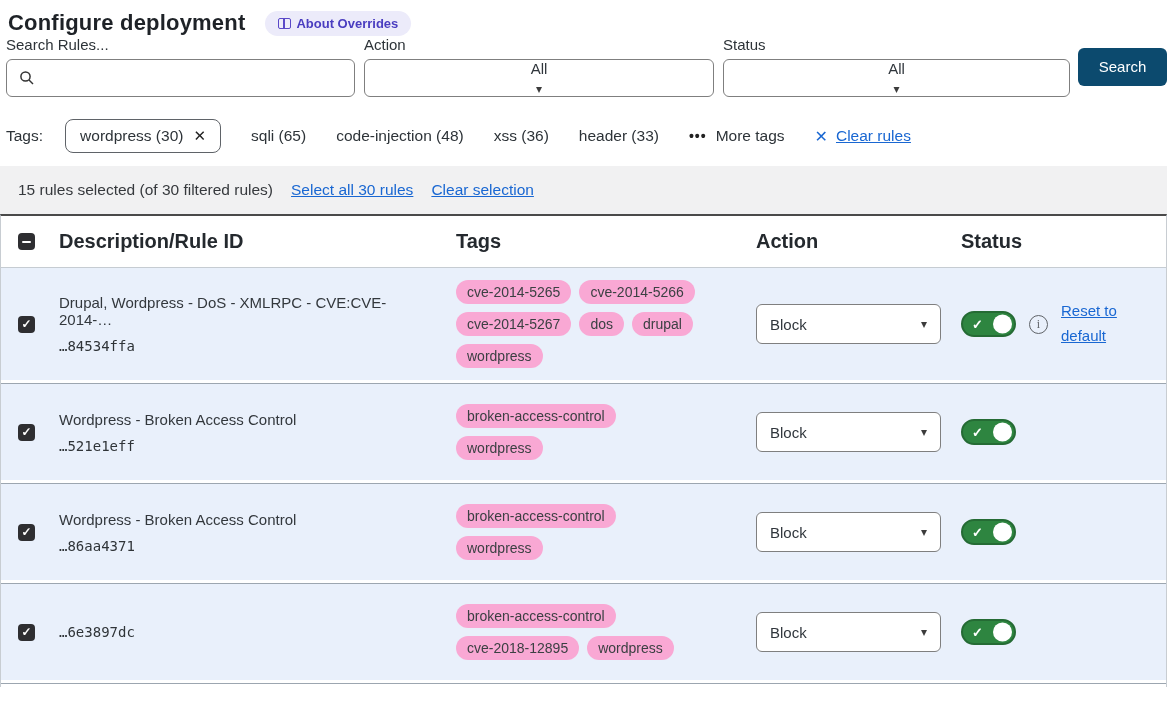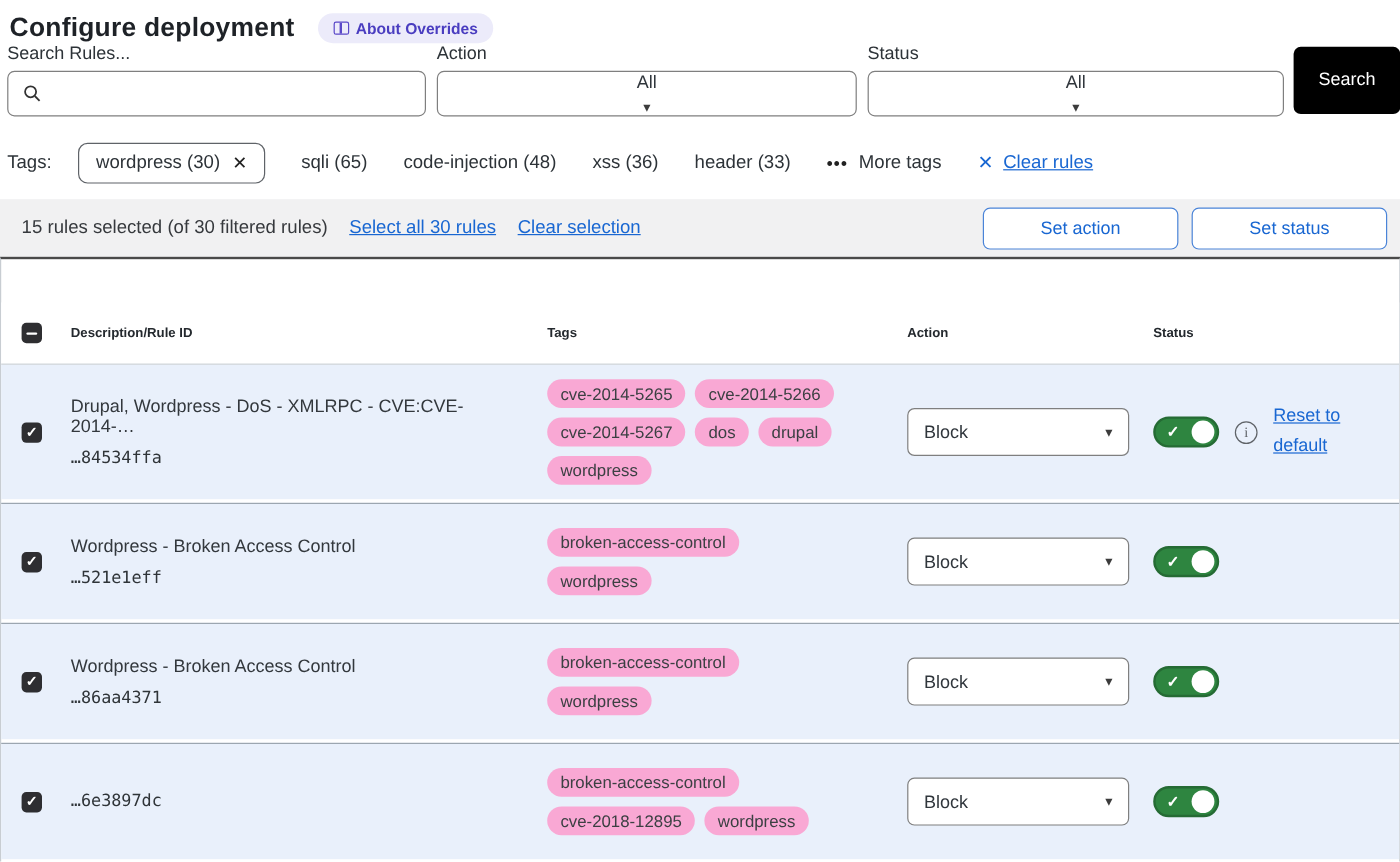--- a/index.html
+++ b/index.html
@@ -20,21 +20,21 @@
   .filters { display:flex; align-items:center; padding-left:6px; }
   .fgroup { display:flex; flex-direction:column; }
   .flabel { font-size:15px; color:#2d3338; margin-bottom:6px; }
   .finput, .fselect { height:38px; border:1px solid #7f7f7f; border-radius:6px; background:#fff;
     display:flex; align-items:center; padding:0 12px; font-size:15px; color:#30363c; }
   .finput { width:349px; gap:8px; }
   .fselect { width:350px; justify-content:space-between; cursor:pointer;flex-direction:column; }
   .g2 { margin-left:9px; } .g3 { margin-left:9px; }
   .g3 .fselect { width:347px; }
   .caret { font-size:12px; color:#3c3c3c; }
-  .search-btn { margin-left:8px; width:89px; height:56px; background:#000000; color:#fff;
+  .search-btn { margin-left:8px; width:89px; height:38px; background:#0c4a6e; color:#fff;
     border:none; border-radius:6px; font-size:15px; font-family:inherit; cursor:pointer; }
 
   
   .tagsrow { display:flex; align-items:center; margin:22px 0 0 6px; gap:30px; font-size:15.5px; color:#2d3338; }
   .tagsrow .tlabel { margin-right:-8px; }
   .seltag { display:inline-flex; align-items:center; gap:10px; border:1px solid #5f6368;
     border-radius:8px; padding:7px 14px; cursor:pointer; background:#fff; }
   .seltag .x { font-size:15px; color:#222; }
   .tagopt { cursor:pointer; }
   .moretags { display:inline-flex; align-items:center; gap:9px; cursor:pointer; }
@@ -46,21 +46,21 @@
   
   .selbar { margin-top:13px; height:48px; background:#f1f1f2; display:flex; align-items:center;
     padding:0 11px 0 18px; gap:18px; font-size:15.5px; color:#36393d; }
   .selbar .btns { margin-left:auto; display:flex; gap:11px; }
   .obtn { width:163px; height:35px; background:#fff; border:1px solid #4a84d8; border-radius:6px;
     color:#1967d2; font-size:15px; font-family:inherit; cursor:pointer; }
 
   
   .table { border-top:2px solid #4a4a4a; border-left:1px solid #c8cdd2; border-right:1px solid #c8cdd2; }
   .thead { display:grid; grid-template-columns:52px 395px 300px 205px 1fr; align-items:center;
-    height:52px; background:#fff; border-bottom:1px solid #c6ccd2; font-weight:700; font-size:11px; color:#24292e;margin-top:36px; }
+    height:52px; background:#fff; border-bottom:1px solid #c6ccd2; font-weight:700; font-size:20px; color:#24292e; }
   .row { display:grid; grid-template-columns:52px 395px 300px 205px 1fr; align-items:center;
     background:#e9f0fb; border-top:1px solid #9ca6b0; margin-top:3px; }
   .row.first { margin-top:0; border-top:none; min-height:112px; }
   .row { min-height:97px; }
   .table-bottom { border-top:1px solid #9ca6b0; margin-top:3px; height:4px; background:#fff; }
   .ccell { padding-left:17px; }
   .cb { width:17px; height:17px; background:#2e2e31; border-radius:4px; display:flex;
     align-items:center; justify-content:center; cursor:pointer; }
   .cb .mark { color:#fff; font-size:12px; font-weight:700; line-height:1; }
   .cb .dash { width:9px; height:2px; background:#fff; border-radius:1px; }
@@ -141,24 +141,20 @@
     <span class="cleartags">
       <span class="cx">✕</span>
       <a class="lnk">Clear rules</a>
     </span>
   </div>
 
   <div class="selbar">
     <span>15 rules selected (of 30 filtered rules)</span>
     <a class="lnk">Select all 30 rules</a>
     <a class="lnk">Clear selection</a>
-    <span class="btns">
-      <button class="obtn">Set action</button>
-      <button class="obtn">Set status</button>
-    </span>
   </div>
 
   <div class="table">
     <div class="thead">
       <div class="ccell">
           <span class="cb">
             <span class="dash"></span>
           </span>
         </div>
       <div style="padding-left:6px">Description/Rule ID</div>

